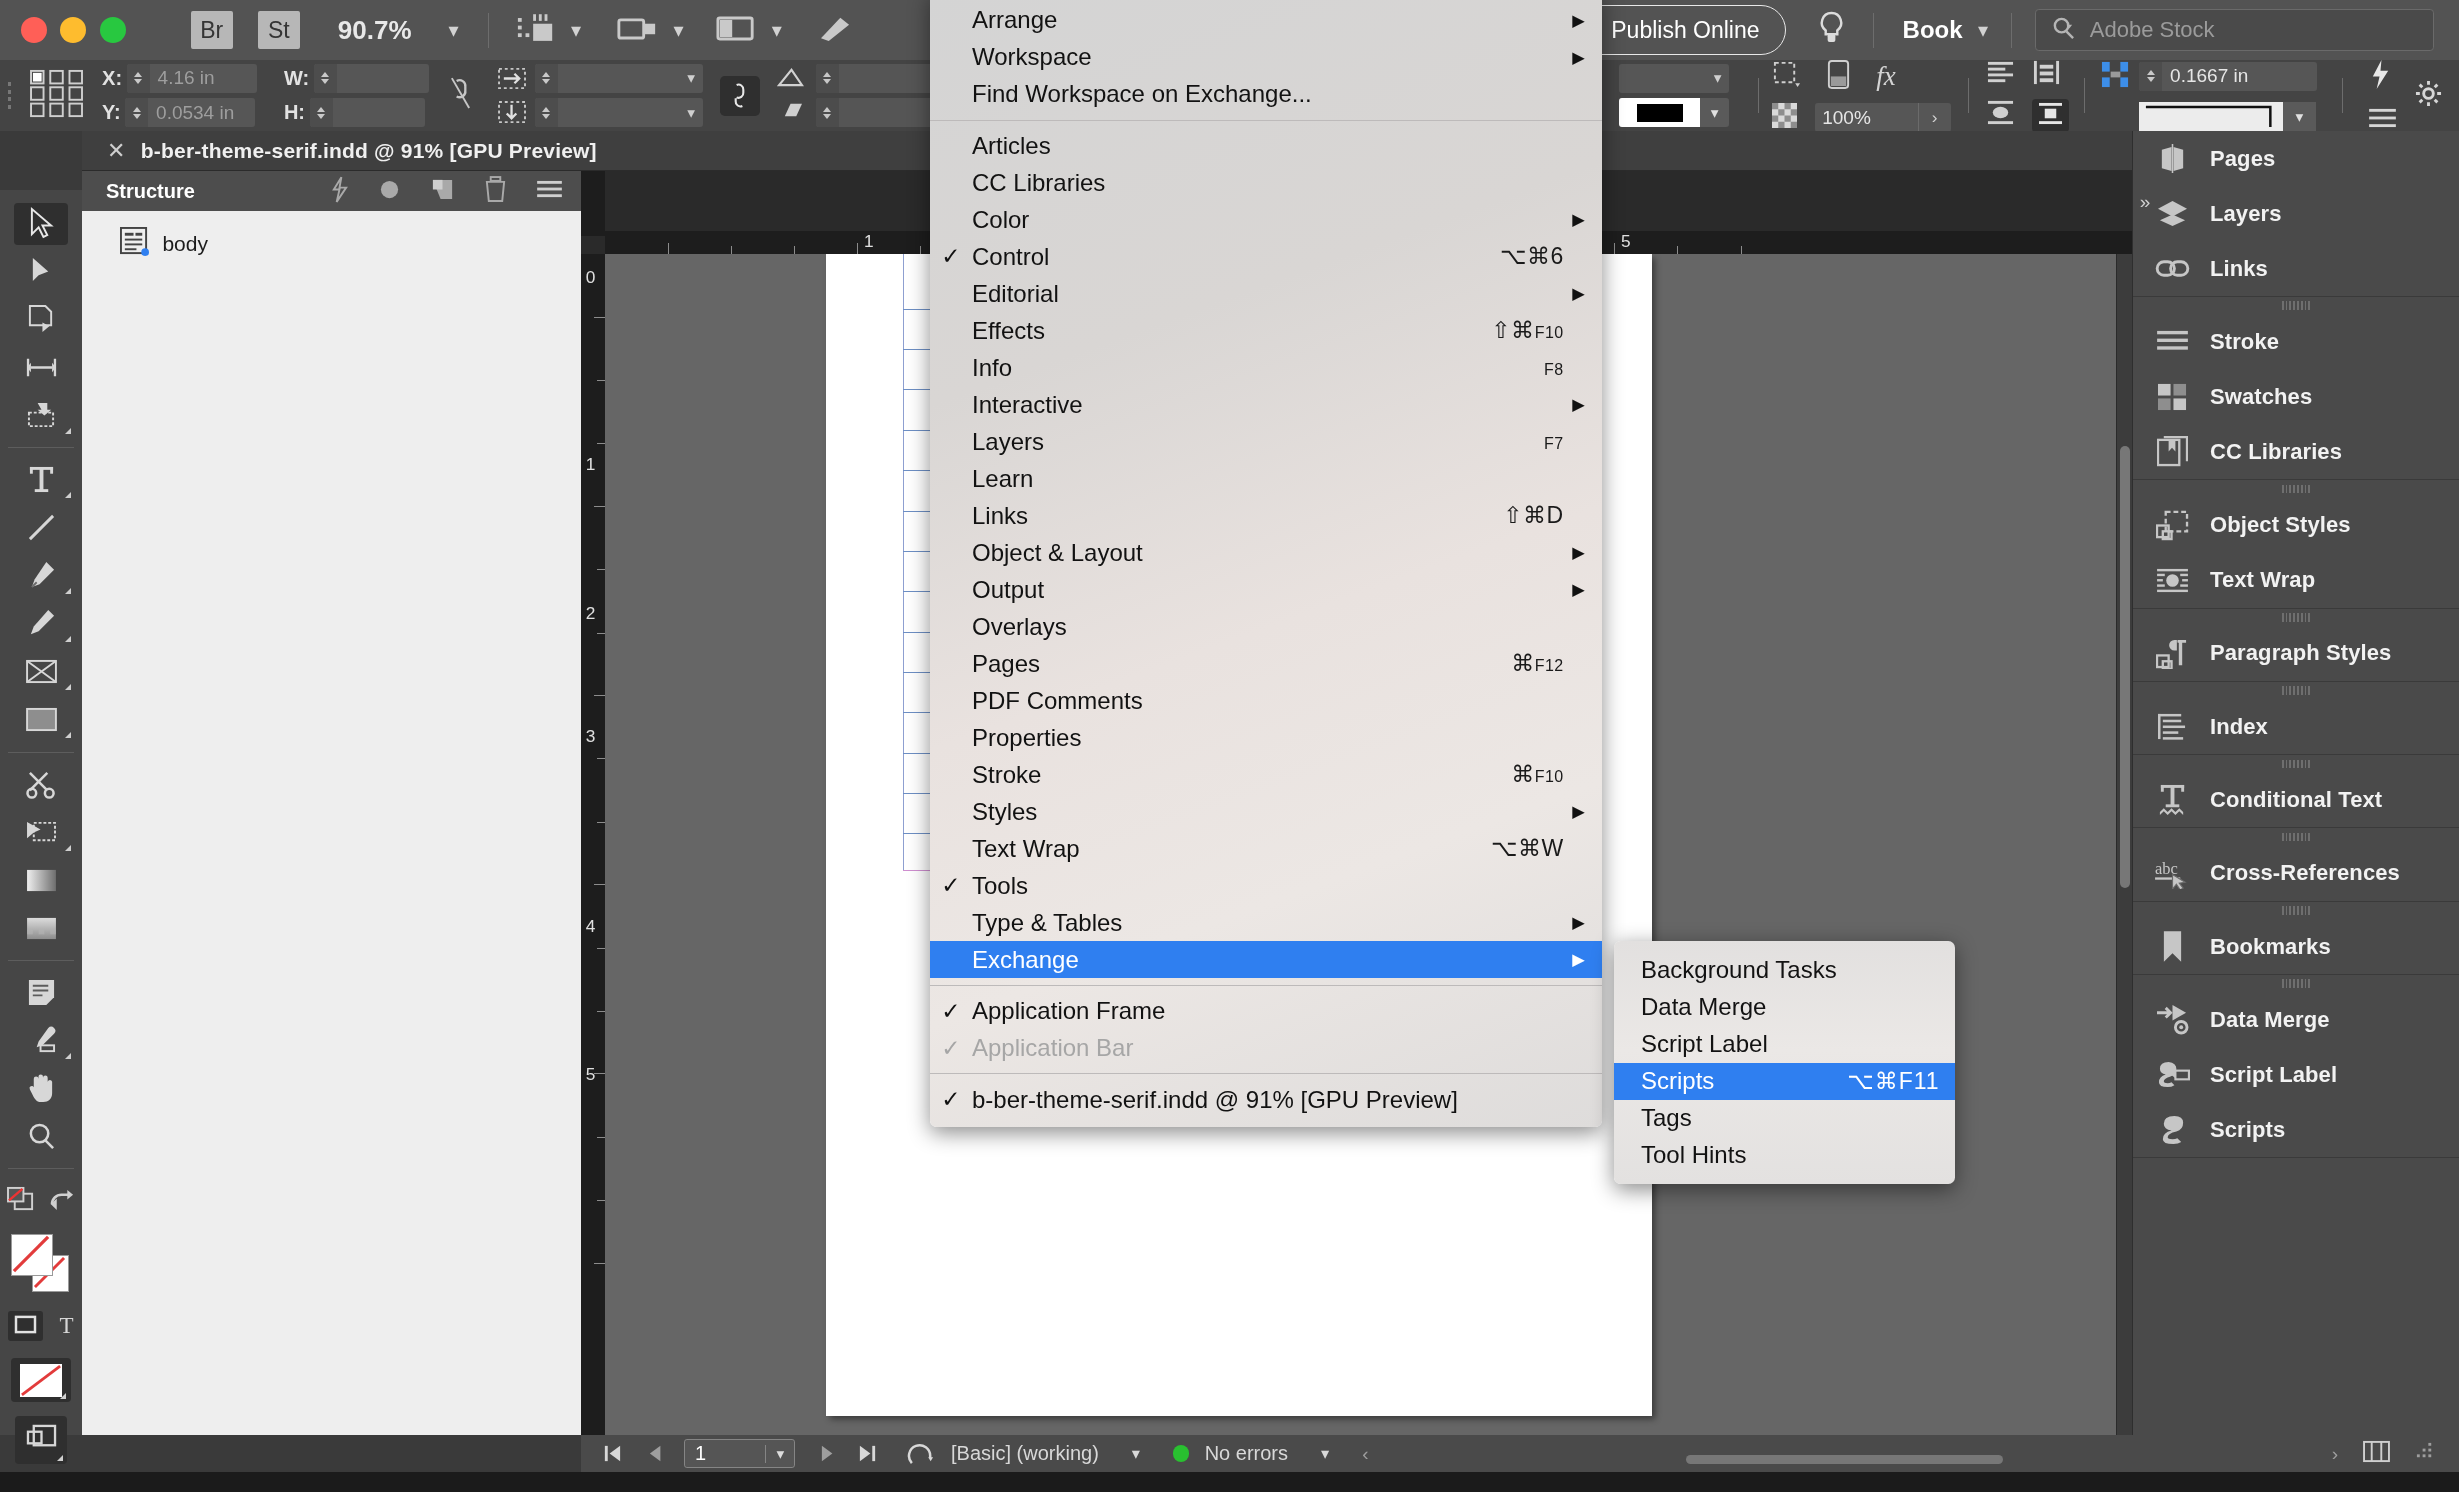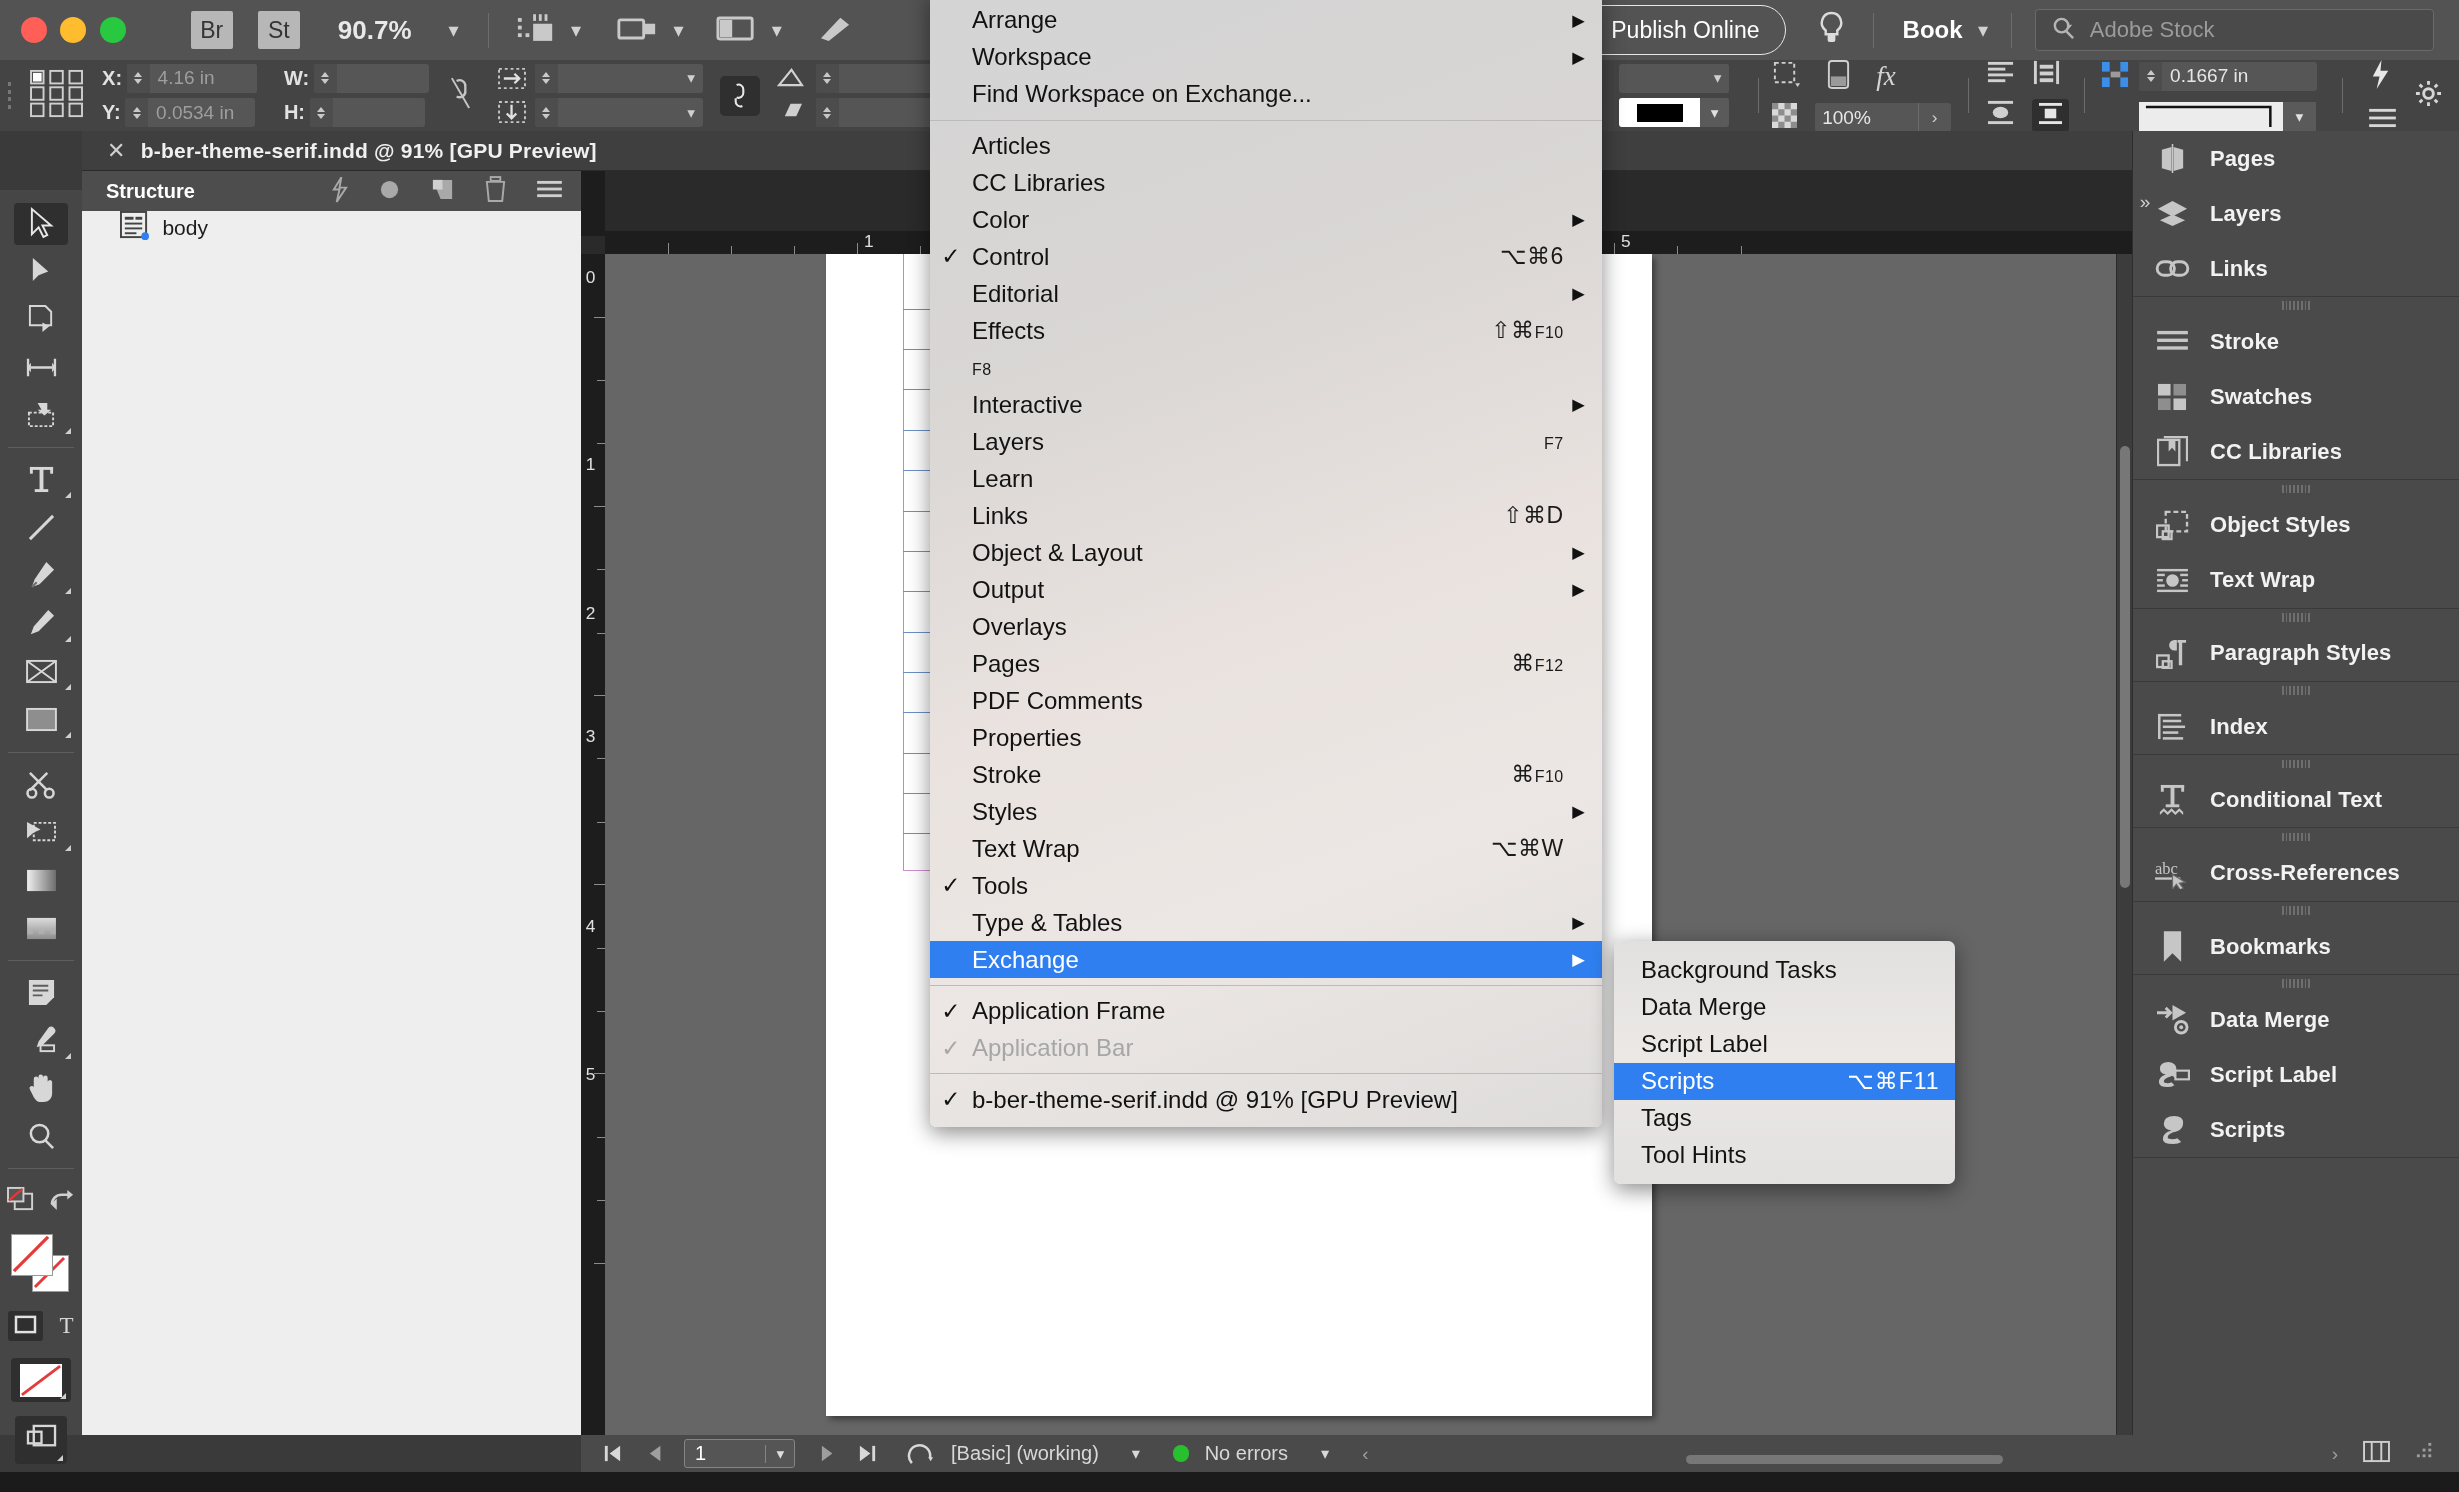--- a/index.html
+++ b/index.html
@@ -90,21 +90,21 @@
   .structure-head {
     position: absolute; left: 82px; top: 171px; width: 500px; height: 40px;
     background: #4d4d4d; display: flex; align-items: center;
   }
   .structure-head .t { color: #fff; font-size: 20px; font-weight: 700; margin-left: 24px; }
   .sh-icons { margin-left: auto; display: flex; gap: 29px; align-items: center; margin-right: 19px; color: #a9a9a9; }
   .structure-body {
     position: absolute; left: 82px; top: 211px; width: 500px; height: 1224px;
     background: #eeeeee; border-right: 1px solid #2b2b2b;
   }
-  .struct-row { display: flex; align-items: center; gap: 13.4px; padding: 0 0 0 38px; }
+  .struct-row { display: flex; align-items: center; gap: 13.4px; padding: 16px 0 0 38px; }
   .struct-row .nm { color: #1c1c1c; font-size: 21px; }
 
   
   .canvas-wrap { position: absolute; left: 581px; top: 171px; width: 1552px; height: 1264px; background: #2a2a2a; }
   .ruler-corner { position: absolute; left: 0; top: 0; width: 24px; height: 65px; background: #1d1d1d; }
   .ruler-h { position: absolute; left: 24px; top: 60px; width: 1528px; height: 23px; background: #1d1d1d; }
   .ruler-v { position: absolute; left: 0; top: 83px; width: 24px; height: 1182px; background: #1d1d1d; }
   .rt { position: absolute; bottom: 0; width: 1px; background: #8c8c8c; }
   .rl { position: absolute; color: #e0e0e0; font-size: 17.3px; }
   .rtv { position: absolute; right: 0; height: 1px; background: #8c8c8c; }
@@ -1365,20 +1365,21 @@
           <span class="ar">▶</span>
         </div>
         <div class="mi">
           <span class="chk"></span>
           <span class="tx">Effects</span>
           <span class="sc">⇧⌘<span class="fk">F10</span></span>
           <span class="ar"></span>
         </div>
         <div class="mi">
           <span class="chk"></span>
+          <span class="tx">Info</span>
           <span class="sc"><span class="fk">F8</span></span>
           <span class="ar"></span>
         </div>
         <div class="mi">
           <span class="chk"></span>
           <span class="tx">Interactive</span>
           <span class="ar">▶</span>
         </div>
         <div class="mi">
           <span class="chk"></span>

